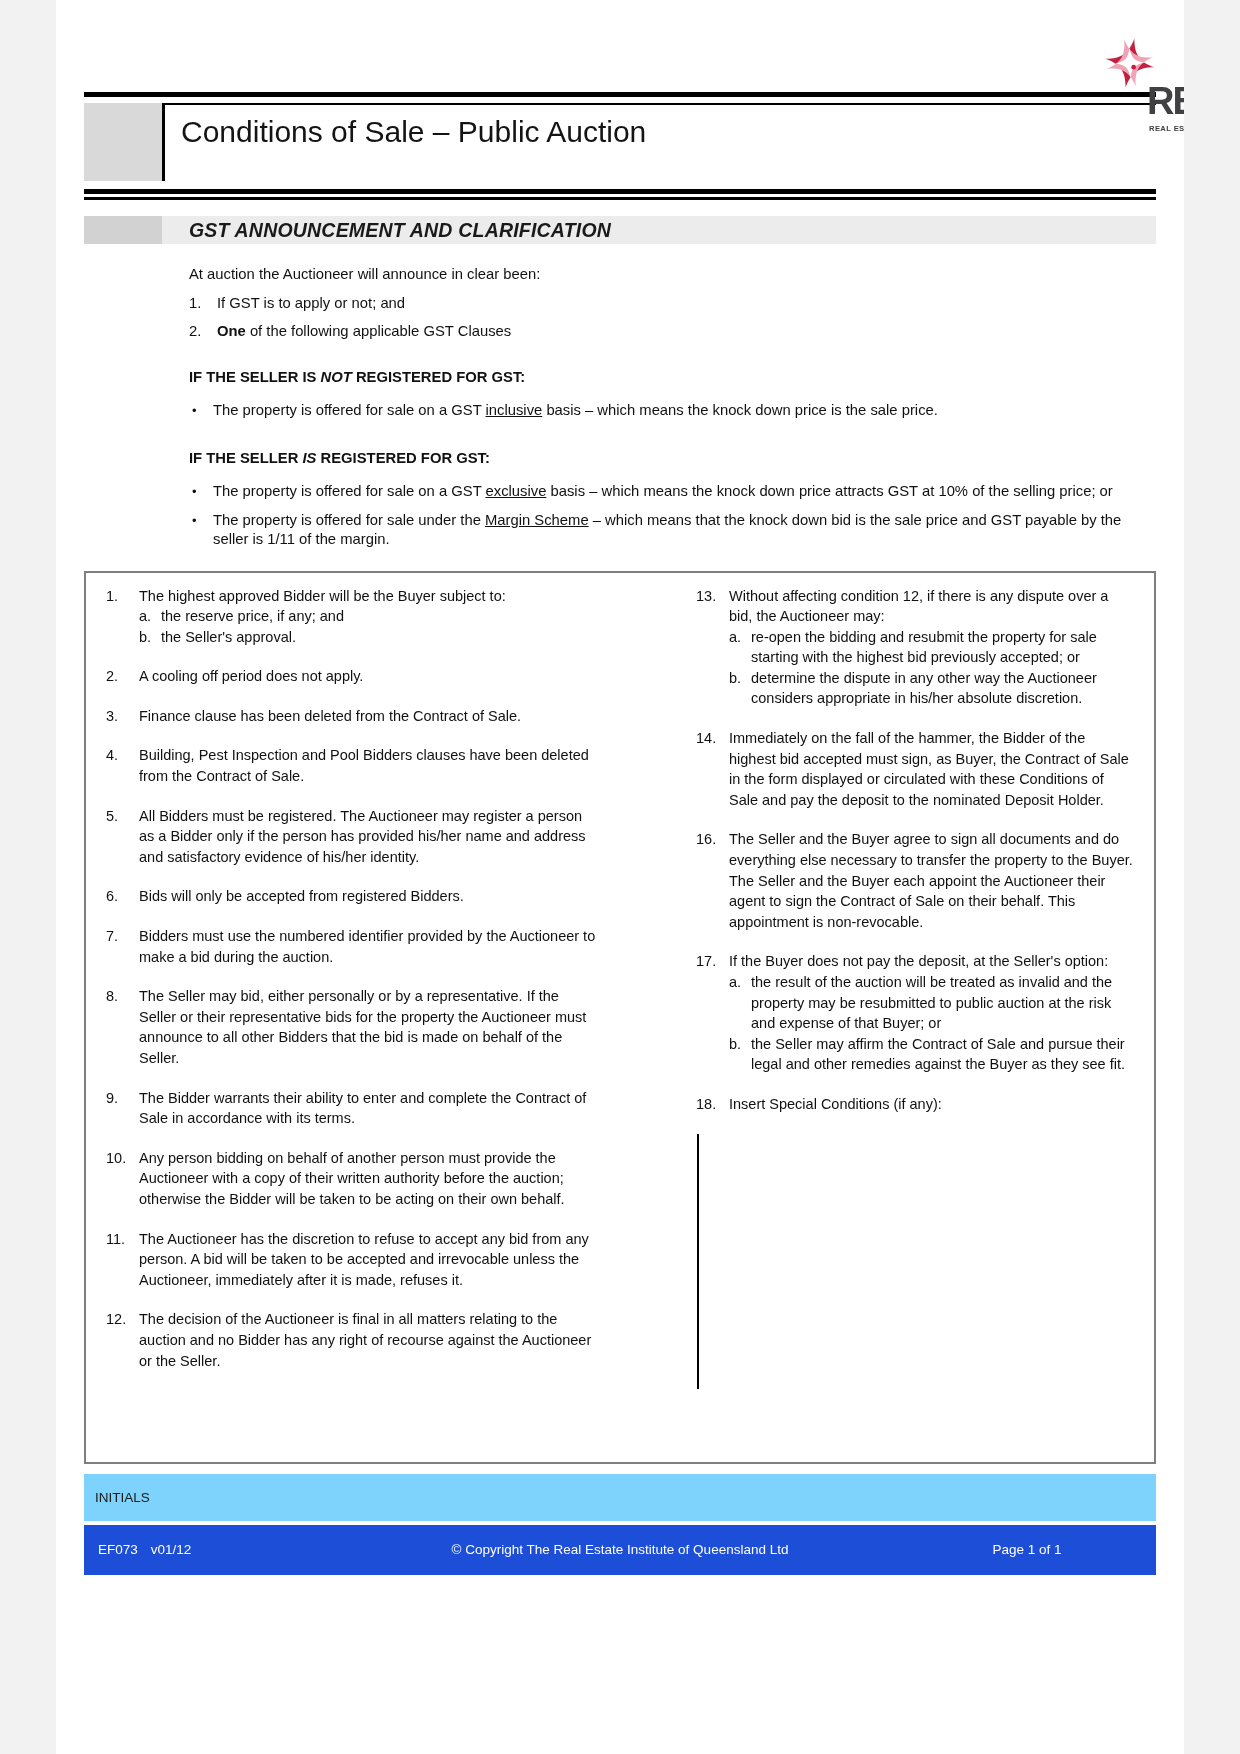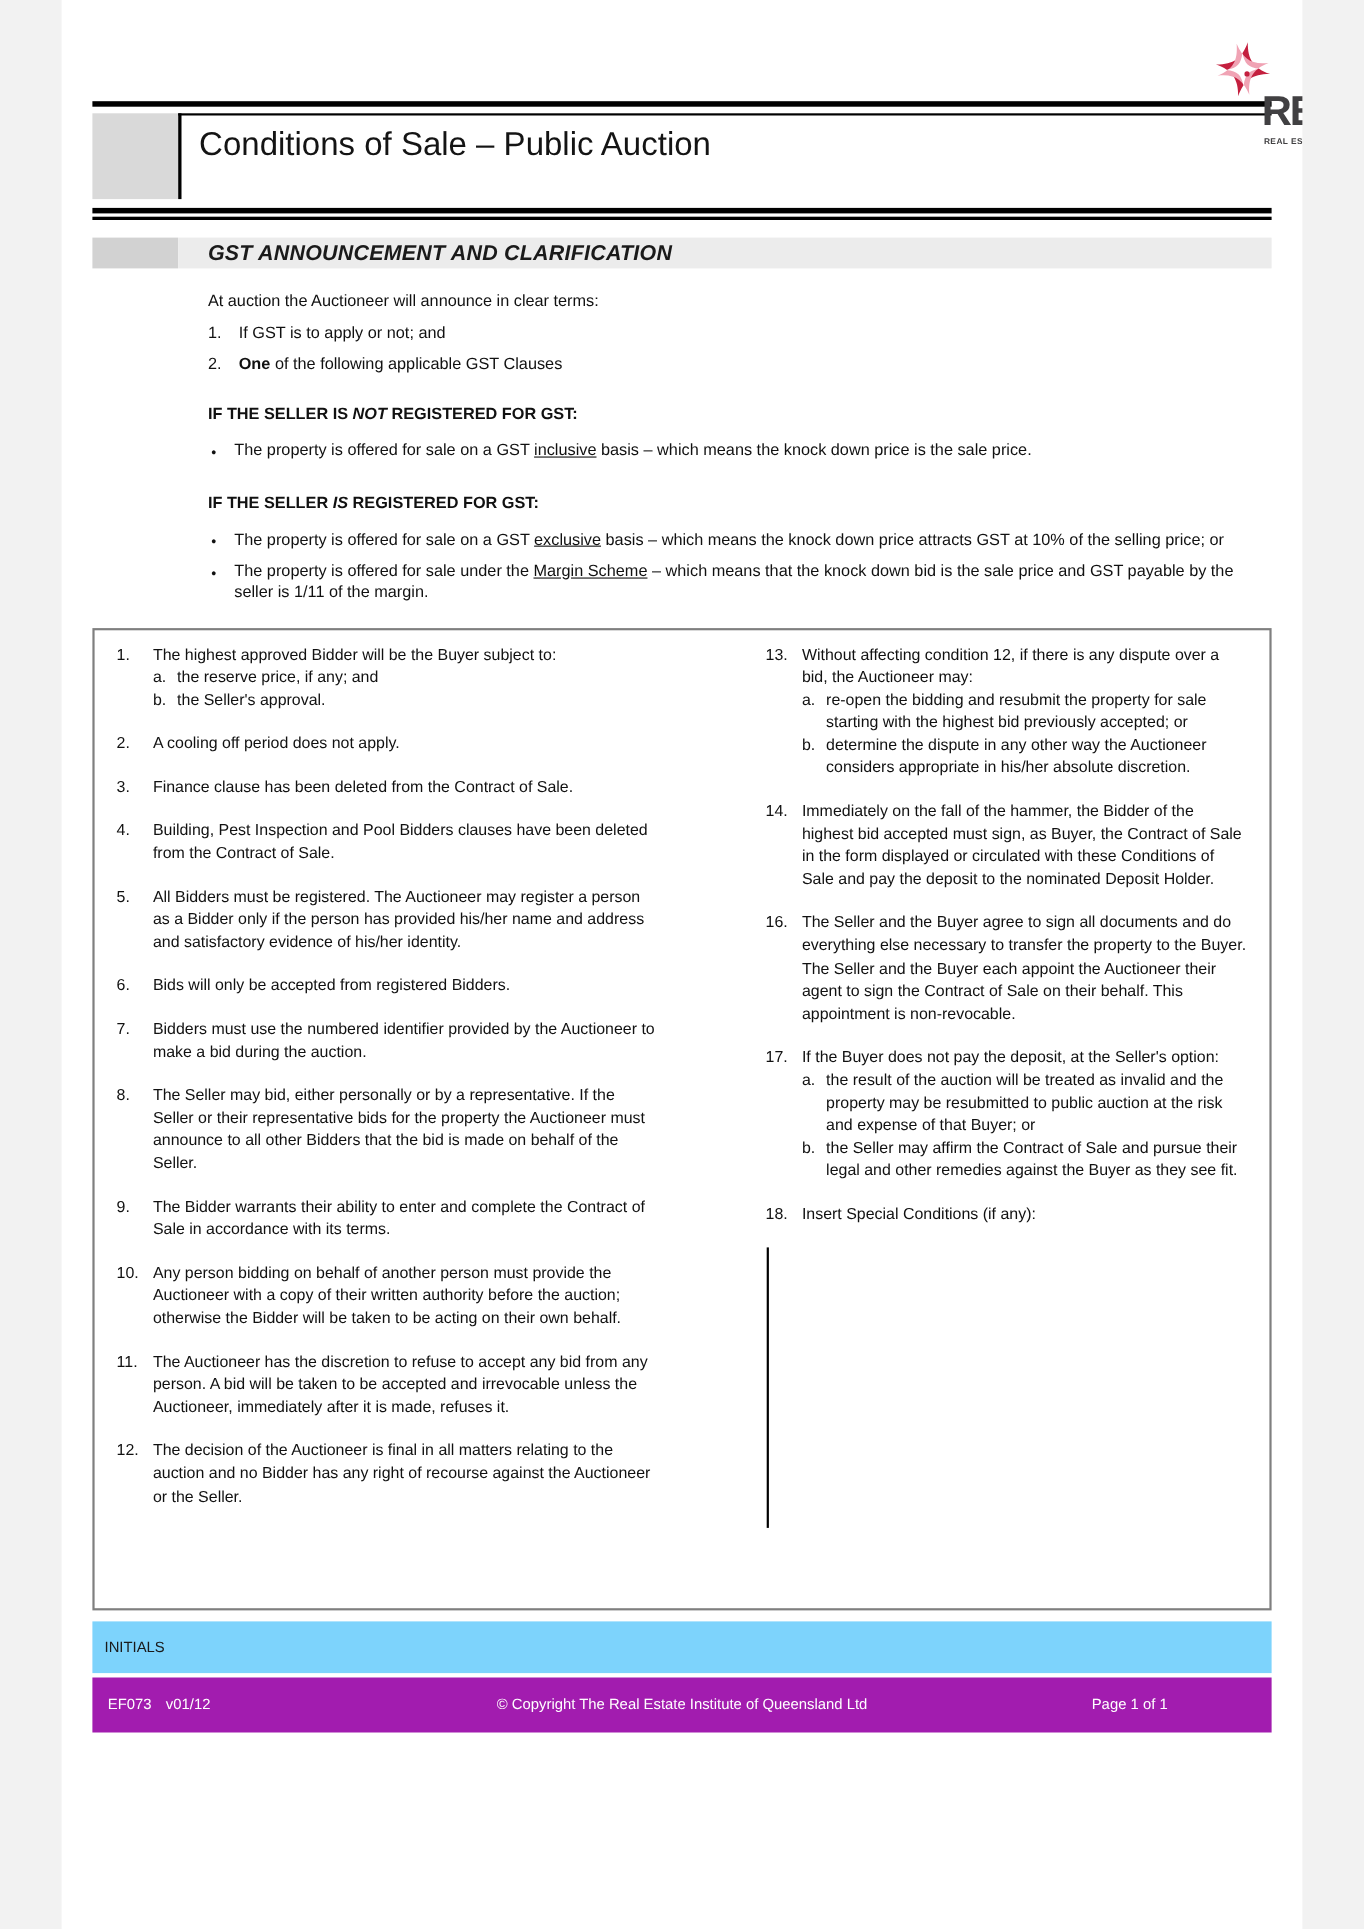--- a/index.html
+++ b/index.html
@@ -115,21 +115,21 @@
       </div>
     </div>
     <div class="double-rule"></div>
 
     <div class="section-band band-gst">
       <div class="band-box"></div>
       <div class="band-fill">GST ANNOUNCEMENT AND CLARIFICATION</div>
     </div>
 
     <div class="gst-body">
-      <div class="gst-intro">At auction the Auctioneer will announce in clear terms:</div>
+      <div class="gst-intro">At auction the Auctioneer will announce in clear been:</div>
 
       <div class="gst-nums">
           <div class="gnum">
             <span class="n">1.</span>
             <span class="t">If GST is to apply or not; and</span>
           </div>
           <div class="gnum">
             <span class="n">2.</span>
             <span class="t"><b>One</b> of the following applicable GST Clauses</span>
           </div>
@@ -249,21 +249,21 @@
               <div class="cbody">Insert Special Conditions (if any):</div>
             </div>
           </div>
         <div class="special-area"></div>
       </div>
     </div>
 
     <div class="initials-bar">
       <span>INITIALS</span>
     </div>
-    <div class="footer-bar" style="background: #a21caf;">
+    <div class="footer-bar" style="background: #1d4ed8;">
       <div class="footer-left">
         <span>EF073</span>
         <span>v01/12</span>
       </div>
       <div class="footer-center">© Copyright The Real Estate Institute of Queensland Ltd</div>
       <div class="footer-right">Page 1 of 1</div>
     </div>
 
   </div>
 </div>

